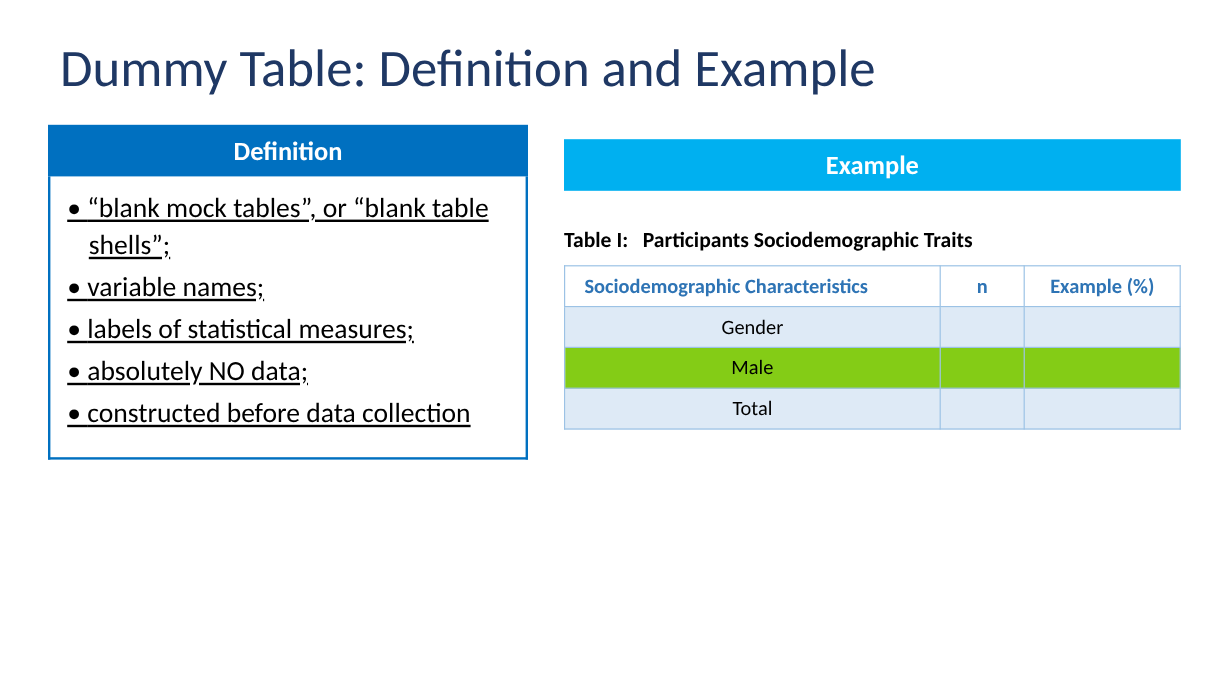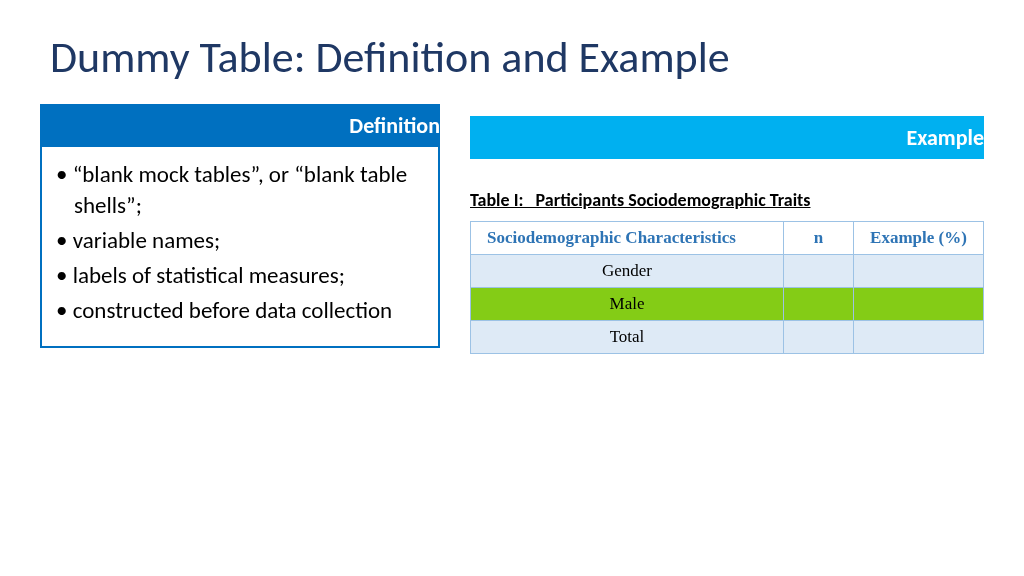--- a/index.html
+++ b/index.html
@@ -23,21 +23,21 @@
     }
     .col-left {
       width: 400px;
     }
     .col-right {
       flex: 1;
       margin-top: 12px;
     }
     .panel-header {
       color: #ffffff;
-      text-align: right;
+      text-align: center;
       font-size: 22px;
       font-weight: bold;
       padding: 8px 0;
     }
     .panel-header.definition {
       background: #0070c0;
     }
     .panel-header.example {
       background: #00b0f0;
     }
@@ -49,39 +49,38 @@
     .definition-body ul {
       list-style: none;
     }
     .definition-body li {
       font-size: 23px;
       color: #000000;
       line-height: 1.35;
       padding-left: 18px;
       text-indent: -18px;
       margin-bottom: 4px;
+      text-decoration: underline;
     }
     .definition-body li::before {
       content: "• ";
       color: #000000;
     }
     .example-body {
       padding-top: 30px;
     }
     .table-title {
       font-size: 18px;
       font-weight: bold;
       color: #000000;
       margin-bottom: 10px;
-      text-decoration: underline;
     }
     .demo-table {
       width: 100%;
       border-collapse: collapse;
-      font-family: Liberation Serif, serif;
     }
     .demo-table th, .demo-table td {
       border: 1px solid #9cc2e5;
       padding: 6px 10px;
       font-size: 17px;
       text-align: center;
       height: 30px;
     }
     .demo-table th {
       color: #2e74b5;
@@ -112,20 +111,21 @@
 
 <div class="columns">
 
   <div class="col-left">
     <div class="panel-header definition">Definition</div>
     <div class="definition-body">
       <ul>
         <li>“blank mock tables”, or “blank table shells”;</li>
         <li>variable names;</li>
         <li> labels of statistical measures;</li>
+        <li>absolutely NO data;</li>
         <li> constructed before data collection</li>
       </ul>
     </div>
   </div>
 
   <div class="col-right">
     <div class="panel-header example">Example</div>
     <div class="example-body">
       <div class="table-title">Table I:&nbsp;&nbsp;&nbsp;Participants Sociodemographic Traits</div>
       <table class="demo-table">

